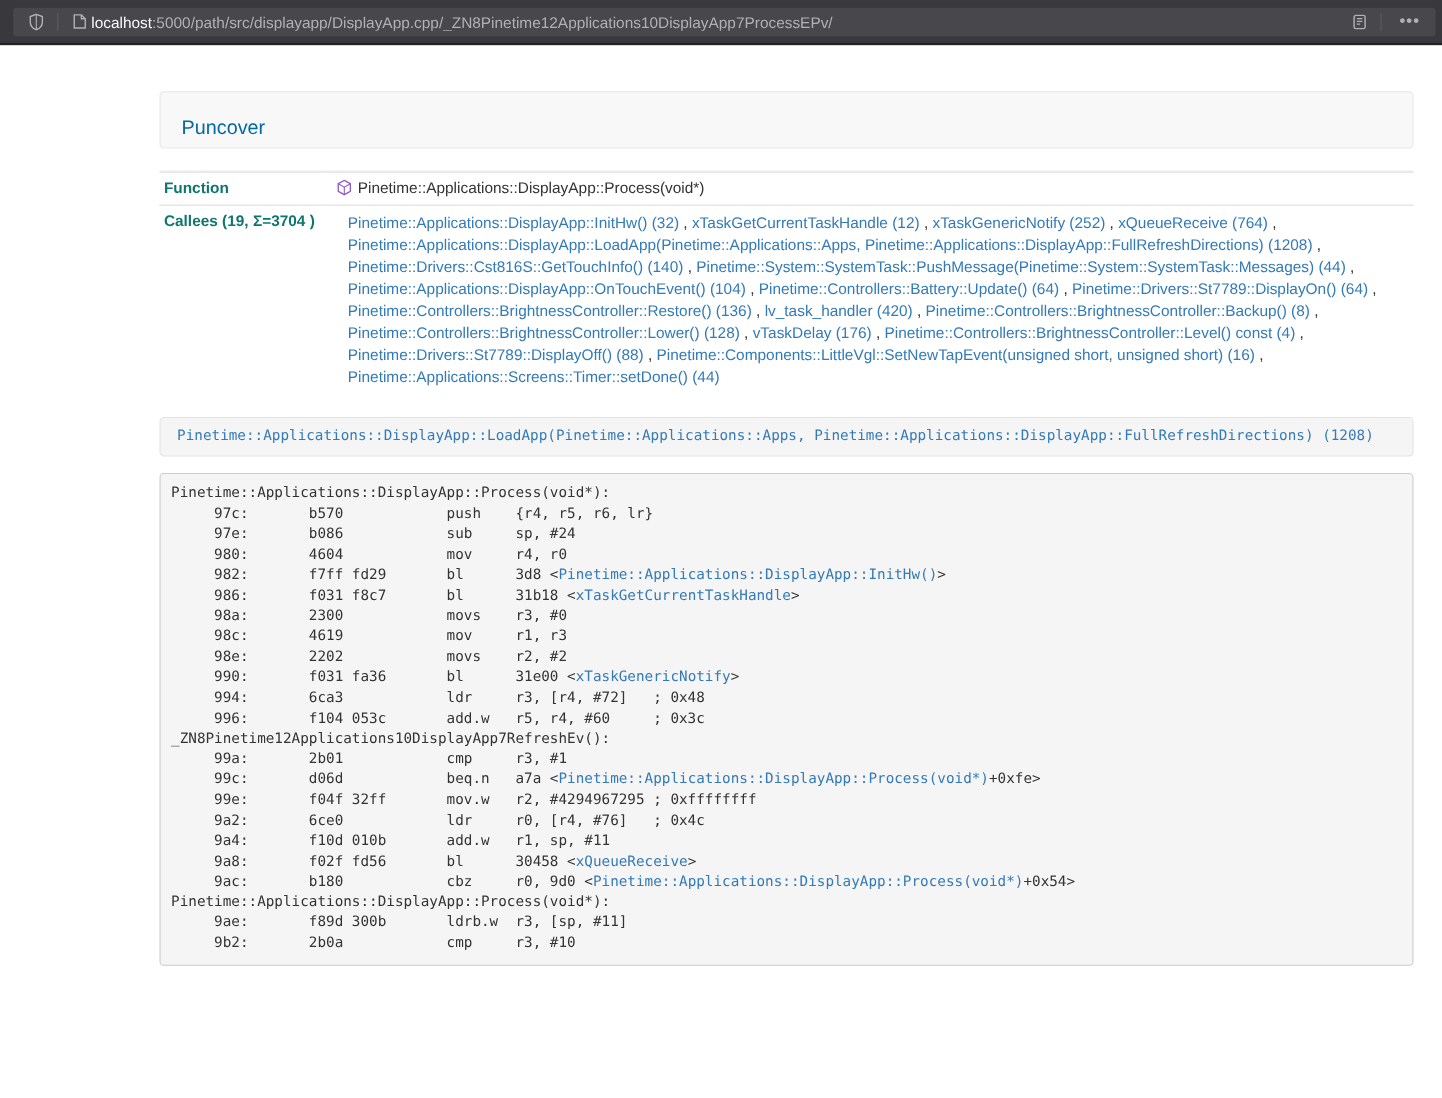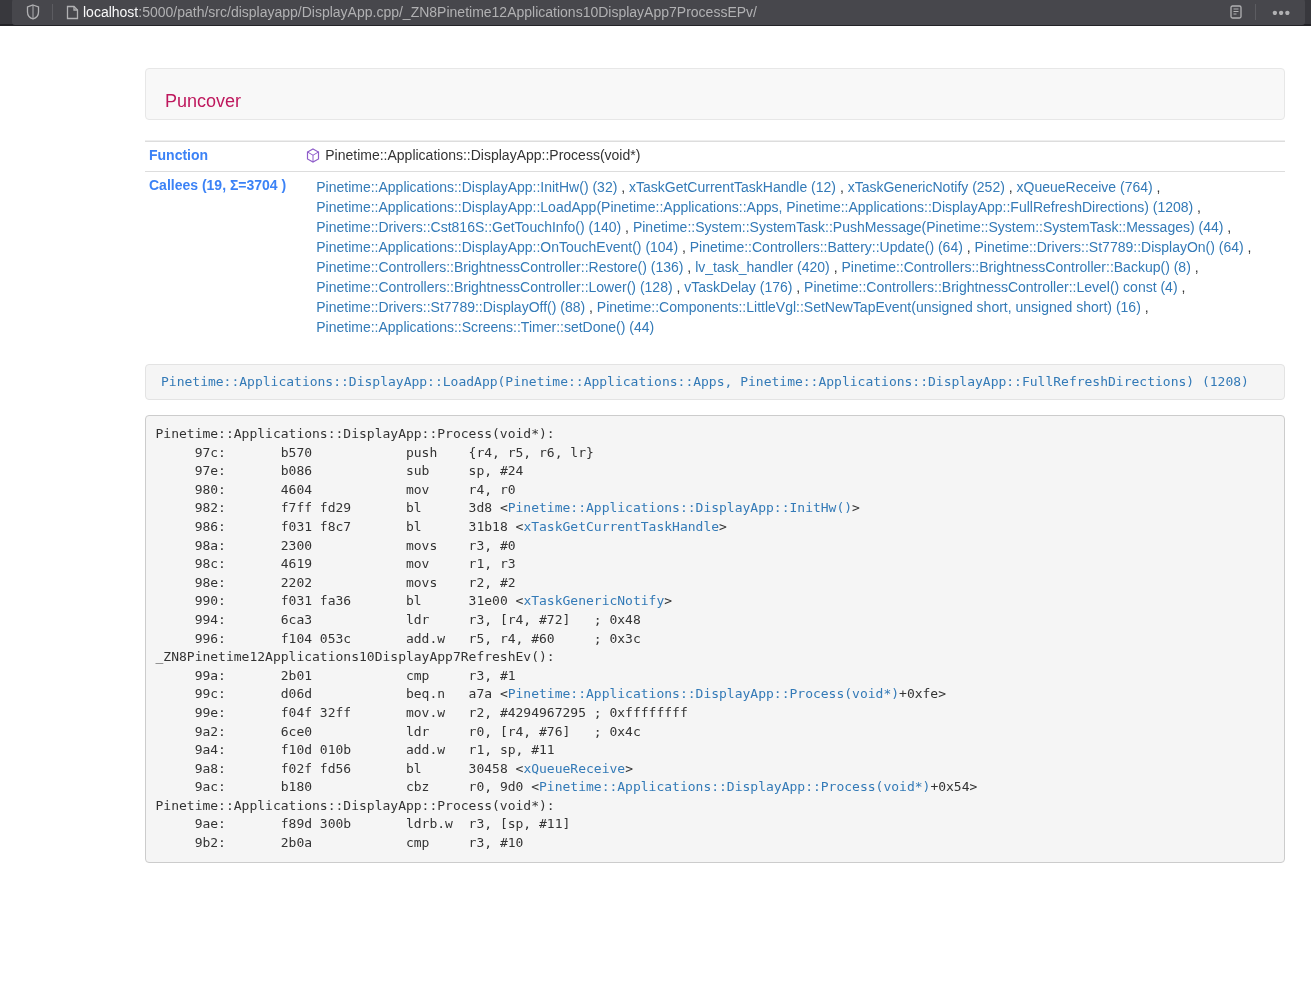--- a/index.html
+++ b/index.html
@@ -9,21 +9,21 @@
     overflow: hidden;
     background: #ffffff;
     font-family: "Liberation Sans", "DejaVu Sans", sans-serif;
     font-size: 14px;
     color: #333;
   }
   a { color: #337ab7; text-decoration: none; }
 
   
   .browser-toolbar {
-    height: 26px; width: 100%;
+    height: 41px; width: 100%;
     background: #38383d;
     display: flex; align-items: center;
     padding: 0 6px 0 12px;
     border-bottom: 2px solid #232327;
   }
   .urlbar {
     flex: 1 1 auto;
     height: 26px;
     background: #47474c;
     border-radius: 3px;
@@ -56,21 +56,21 @@
     background: #f8f8f8;
     border: 1px solid #e7e7e7;
     border-radius: 4px;
     height: 52px;
     display: flex; align-items: center;
     margin-bottom: 20px;
   }
   .navbar-brand {
     padding: 0 15px 0 19px;
     font-size: 18px;
-    color: #be185d;
+    color: #0369a1;
     margin-top: 14px;
   }
   hr.sep-rule {
     border: 0; border-top: 1px solid #eee;
     margin: 20px 0 0 0;
   }
   .breadcrumb {
     margin: 9px 0 10px 3px;
     font-size: 15px;
     color: #777;
@@ -87,21 +87,21 @@
   table.info-table > tbody > tr > th {
     border-top: 1px solid #ddd;
     padding: 5px 8px 5px 4px;
     vertical-align: top;
     text-align: left;
     font-size: 14px;
   }
   td.label-col, th.label-col {
     width: 145px;
     font-weight: bold;
-    color: #3b82f6;
+    color: #0f766e;
     white-space: nowrap;
   }
   .func-cell { padding-left: 12px !important; }
   .func-name { color: #333; }
   .cube-icon { display: inline-block; vertical-align: -3px; margin-right: 5px; }
 
   table.detail-table {
     width: 100%;
     border-collapse: collapse;
     margin: -5px -8px -5px -4px;

